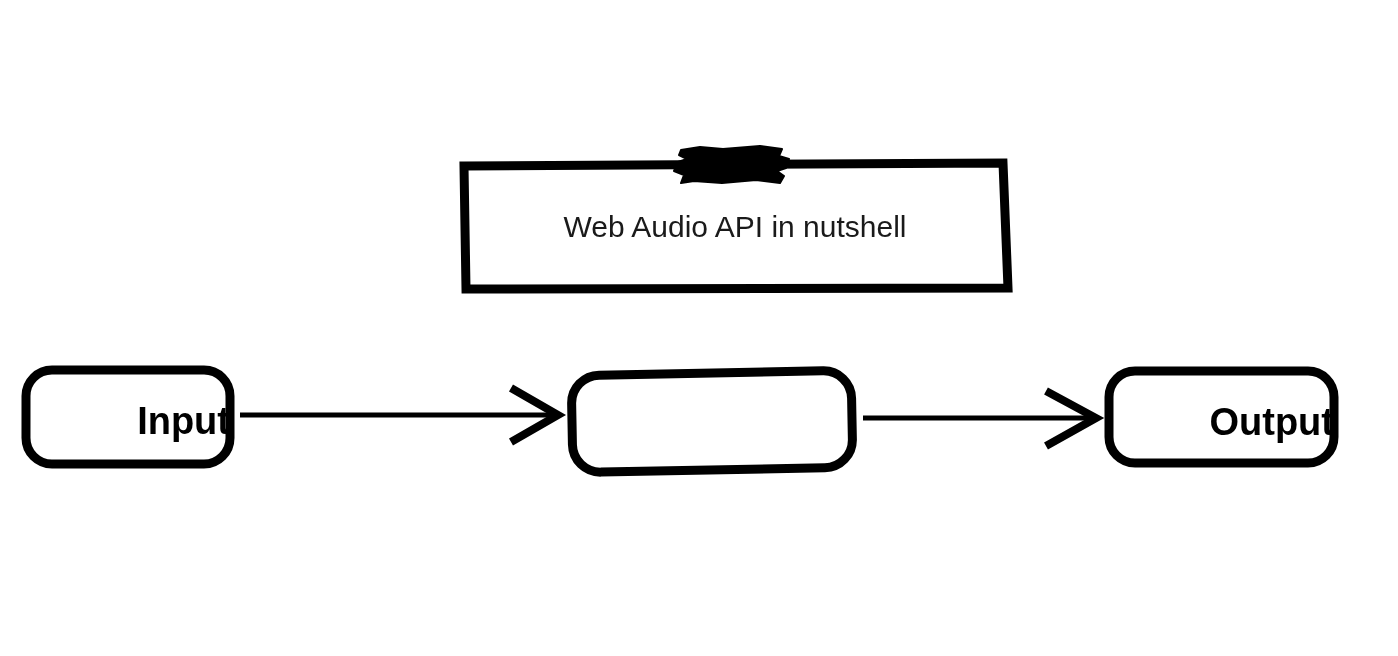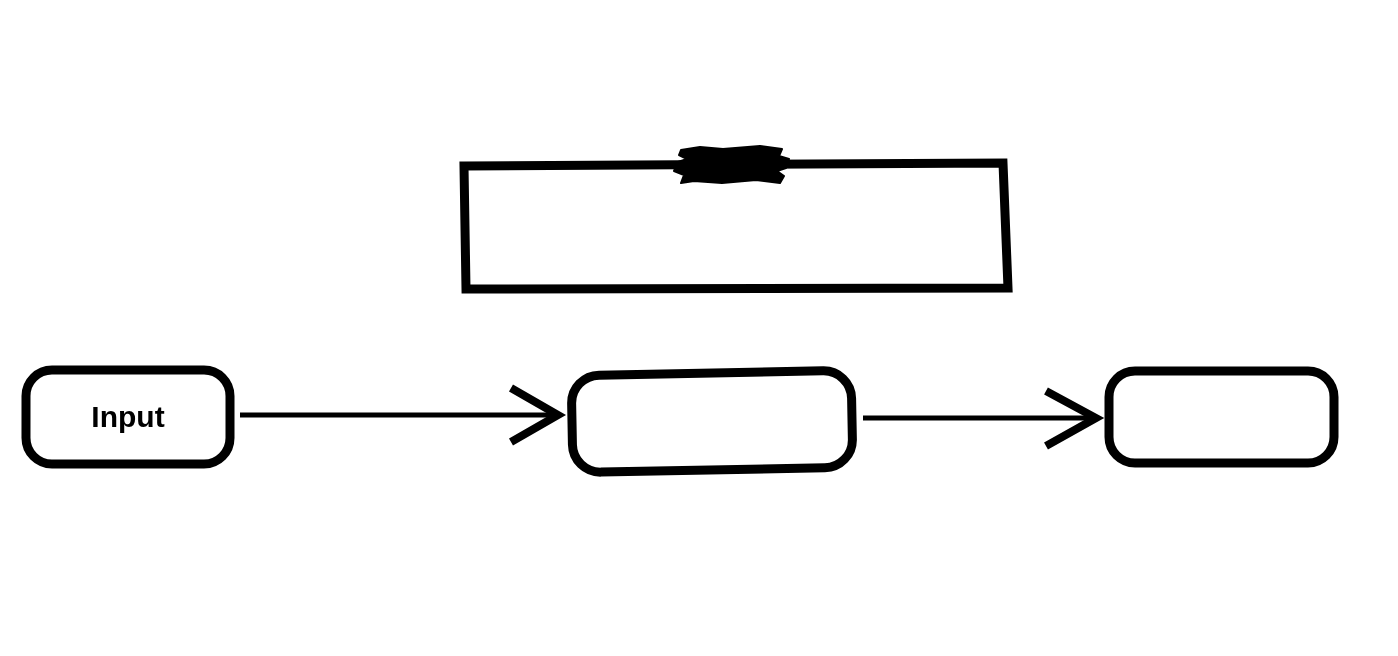--- a/index.html
+++ b/index.html
@@ -21,23 +21,23 @@
     position: absolute;
     top: 0;
     left: 0;
     width: 1398px;
     height: 656px;
   }
   .node-label {
     position: absolute;
     font-family: "Liberation Sans", sans-serif;
     font-weight: bold;
-    font-size: 30px;
+    font-size: 38px;
     color: #000000;
-    text-align: center;
+    text-align: right;
     white-space: nowrap;
     pointer-events: none;
     line-height: 1;
   }
   .title-label {
     position: absolute;
     font-family: "Liberation Sans", sans-serif;
     font-weight: normal;
     font-size: 30px;
     color: #1a1a1a;
@@ -84,18 +84,20 @@
       <line x1="863" y1="418" x2="1097" y2="418" stroke="#000000" stroke-width="5" stroke-linecap="butt"></line>
       <path d="M 1046 391 L 1096 418 L 1046 446" fill="none" stroke="#000000" stroke-width="8" stroke-linecap="butt" stroke-linejoin="miter"></path>
     </g>
 
     <g>
       <rect x="1109" y="371" width="225" height="92" rx="26" ry="26" fill="#ffffff" stroke="#000000" stroke-width="9"></rect>
     </g>
 
   </svg>
 
+  <div class="title-label" style="left:462px; top:212px; width:546px;">Web Audio API in nutshell</div>
 
   <div class="node-label" style="left:26px; top:402px; width:204px;">Input</div>
 
 
+  <div class="node-label" style="left:1109px; top:403px; width:225px;">Output</div>
 
 </div>
 
 </body></html>

